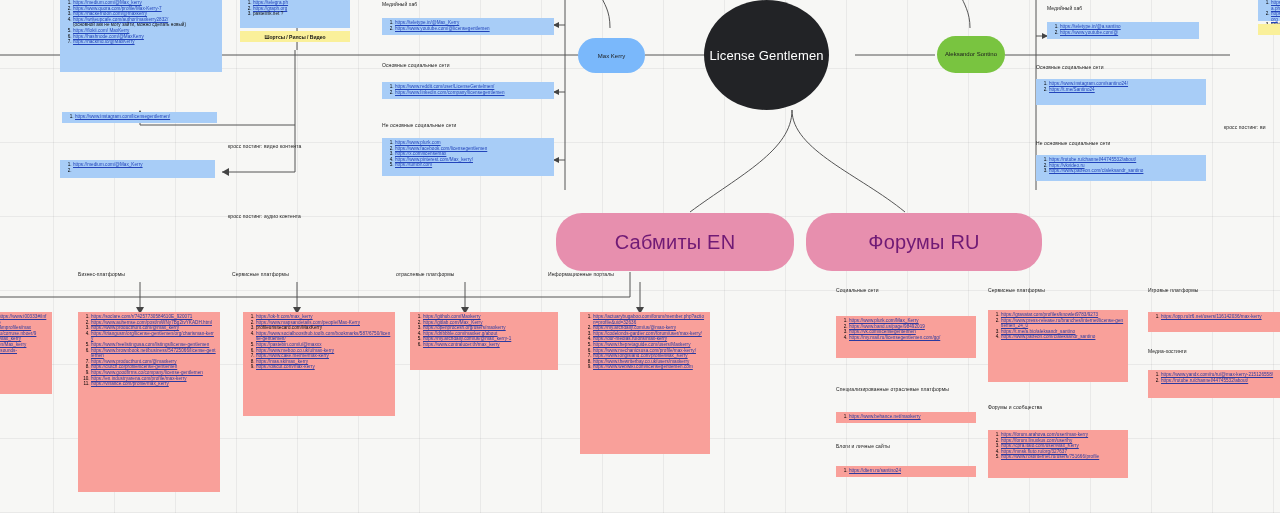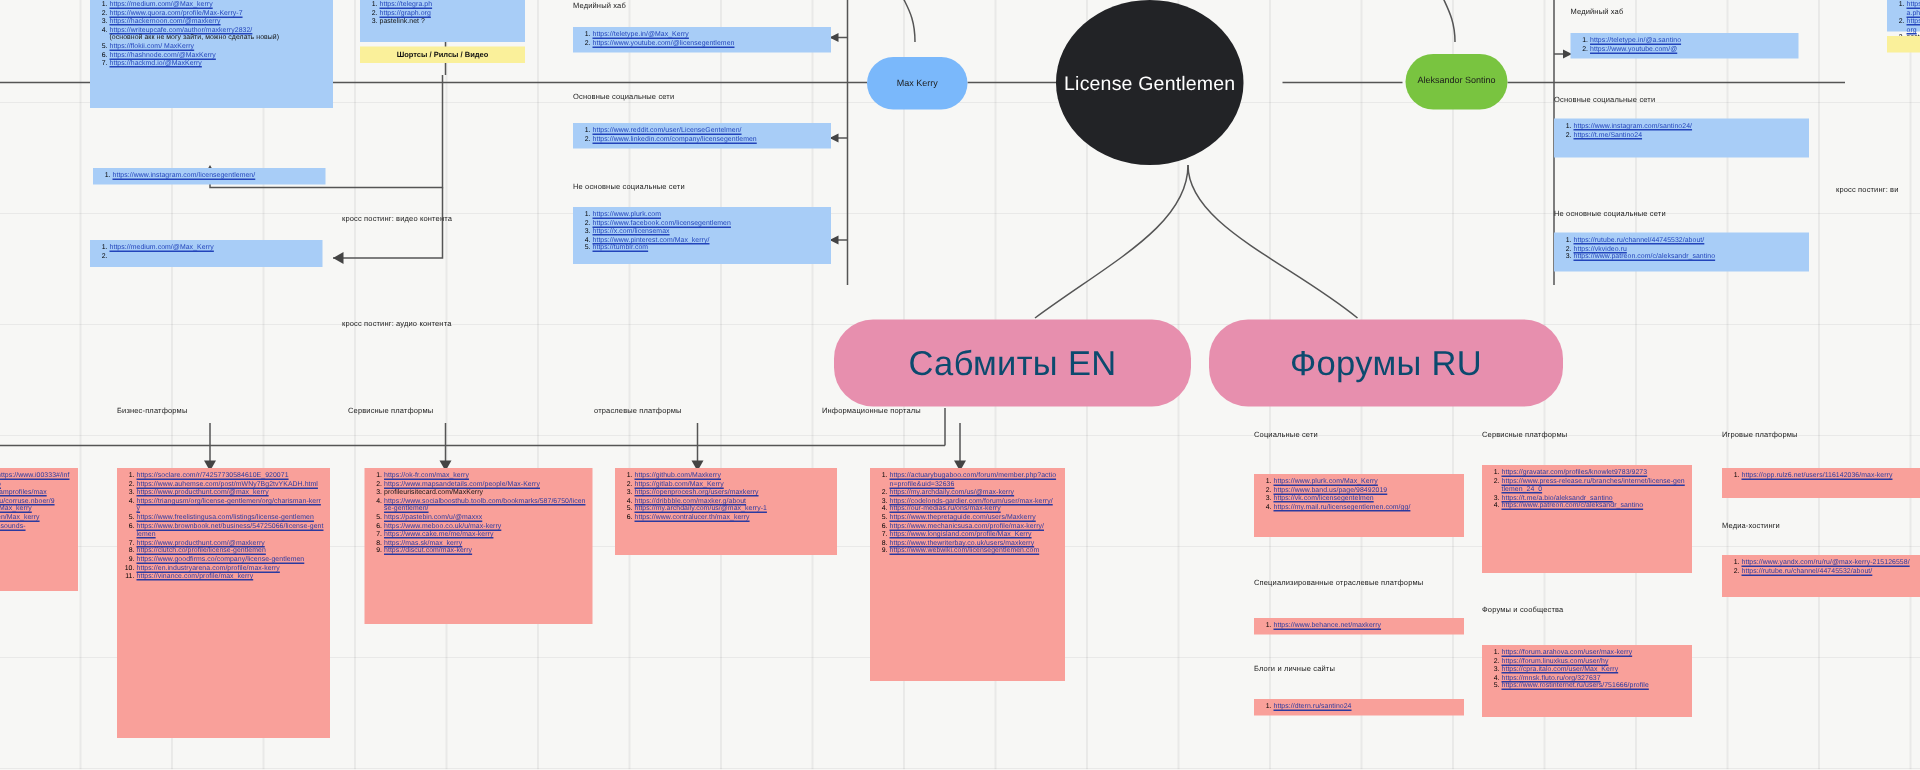--- a/index.html
+++ b/index.html
@@ -60,22 +60,22 @@
   }
   .node.person-blue{
     background:#7ab8fb;color:#1c1c1c;border-radius:22px;
     font-size:6px;
   }
   .node.person-green{
     background:#79c440;color:#1c1c1c;border-radius:22px;
     font-size:6px;line-height:7.5px;
   }
   .node.submit{
-    background:#e78fae;color:#0c4a6e;border-radius:26px;
-    font-size:23px;letter-spacing:.01em;
+    background:#e78fae;color:#701a75;border-radius:26px;
+    font-size:20px;letter-spacing:.01em;
   }
   .yellow-strip{
     position:absolute;background:#faf09a;color:#111;
     font-size:5px;font-weight:bold;text-align:center;
     display:flex;align-items:center;justify-content:center;
   }
 </style>
 </head>
 <body>
 

